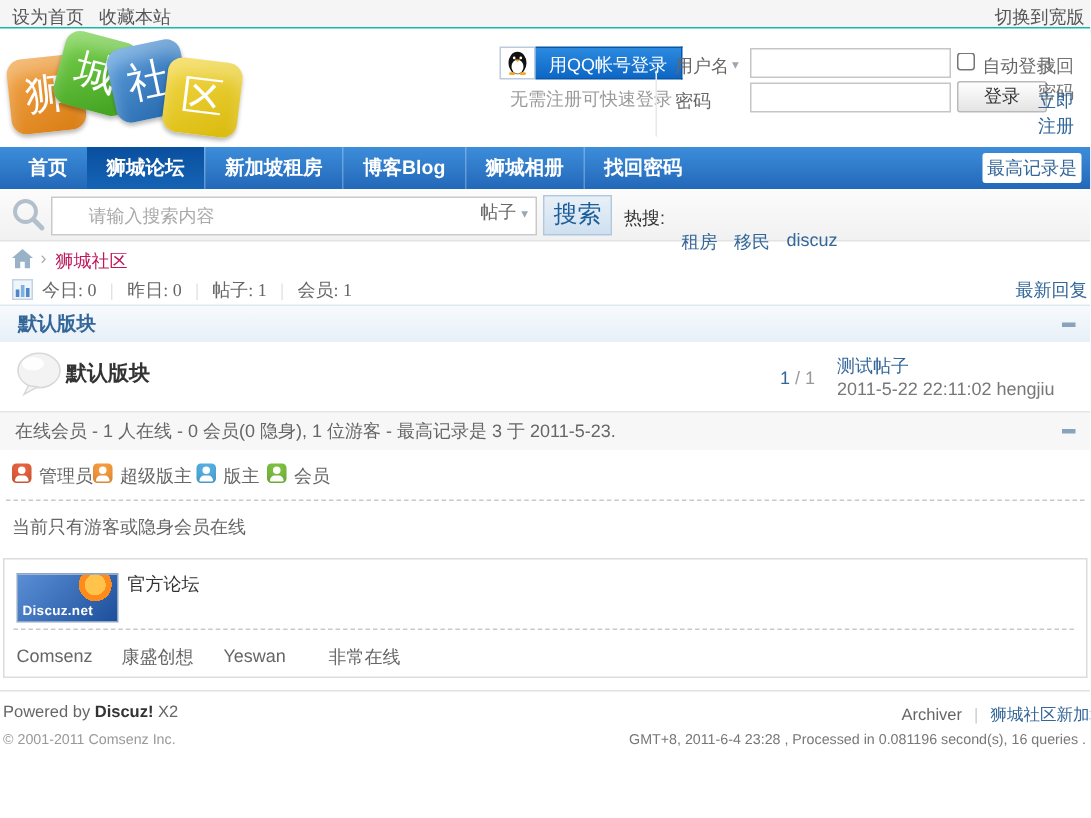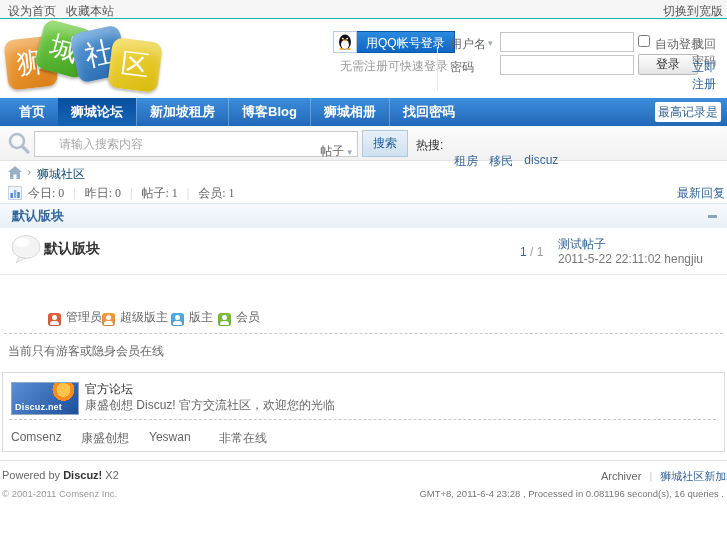--- a/index.html
+++ b/index.html
@@ -39,23 +39,23 @@
   #nav li + li{border-left:1px solid rgba(255,255,255,.28);}
   #nav li.active{background:linear-gradient(#0a4f9e,#1563b5);border-left:none;}
   #quicknav{position:absolute;right:6px;top:4px;width:66px;height:20px;background:#fff;border-radius:2px;color:#369;
             line-height:20px;text-align:center;cursor:pointer;}
   #quickcaret{position:absolute;right:-10px;top:6px;color:#cfe0f0;font-size:9px;line-height:9px;}
   
   #searchbar{left:0;top:126px;width:727px;height:34px;background:linear-gradient(#fcfcfc,#f1f1f1);border-bottom:1px solid #e3e3e3;}
   #searchbox{position:absolute;left:34px;top:5px;width:322px;height:24px;background:#fff;border:1px solid #c9c9c9;}
   #searchinput{position:absolute;left:2px;top:2px;width:250px;height:18px;border:none;outline:none;font-size:12px;color:#333;margin-left:20px;}
   #searchinput::placeholder{color:#a9a9a9;opacity:1;}
-  #scope{position:absolute;right:5px;top:11px;color:#666;cursor:pointer;white-space:nowrap;text-align:right;}
+  #scope{position:absolute;right:5px;top:1px;color:#666;cursor:pointer;white-space:nowrap;text-align:right;}
   #searchbtn{position:absolute;left:362px;top:4px;width:46px;height:27px;background:linear-gradient(#e8f0f8,#cfe0f0);
-             border:1px solid #aec8de;color:#1c5d99;font-size:12px;cursor:pointer;font-family:Liberation Mono, monospace;}
+             border:1px solid #aec8de;color:#1c5d99;font-size:16px;cursor:pointer;font-family:Liberation Mono, monospace;}
   #hotsearch{position:absolute;left:416px;top:11px;display:flex;gap:11px;white-space:nowrap;}
   #hotsearch .hlabel{color:#333;}
   #hotsearch a{color:#369;cursor:pointer;}
   
   #crumb{left:0;top:161px;width:727px;height:23px;}
   #statsrow{left:0;top:184px;width:727px;height:19px;font-family:Liberation Serif, serif;}
   .statitem{color:#666;}
   .statsep{color:#d5d5d5;padding:0 6px;}
   #latestlink{position:absolute;right:2px;top:1px;color:#369;cursor:pointer;white-space:nowrap;}
   
@@ -67,21 +67,21 @@
   #forumname{position:absolute;left:44px;top:12px;font-size:14px;font-weight:bold;color:#333;cursor:pointer;}
   #fcount{position:absolute;left:520px;top:17px;white-space:nowrap;}
   #fcount .n1{color:#369;}
   #fcount .n2{color:#999;}
   #lastpost-title{position:absolute;left:558px;top:8px;color:#369;cursor:pointer;white-space:nowrap;}
   #lastpost-meta{position:absolute;left:558px;top:24px;color:#777;white-space:nowrap;}
   
   #onlinebar{left:0;top:274px;width:727px;height:25px;background:#f7f7f7;border-top:1px solid #e5e5e5;border-bottom:1px solid #e9e9e9;}
   #onlinetext{position:absolute;left:10px;top:0;line-height:24px;color:#666;white-space:nowrap;}
   #legendrow{left:0;top:300px;width:727px;height:32px;background:#fff;}
-  .legend{position:absolute;top:9px;display:flex;align-items:flex-end;gap:5px;color:#666;margin-left:40px;}
+  .legend{position:absolute;top:9px;display:flex;align-items:flex-start;gap:5px;color:#666;}
   .uicon{width:13px;height:13px;border-radius:3px;position:relative;box-shadow:inset 0 -4px 4px rgba(0,0,0,.12);}
   .uicon::before{content:"";position:absolute;left:4px;top:2px;width:5px;height:5px;border-radius:50%;background:#fff;}
   .uicon::after{content:"";position:absolute;left:2px;top:8px;width:9px;height:4px;border-radius:4px 4px 1px 1px;background:#fff;}
   .uc-admin{background:#e5603c;} .uc-super{background:#f59a3c;} .uc-mod{background:#52aee0;} .uc-member{background:#7cbf3f;}
   .dash{border-top:1px dashed #c9c9c9;height:0;}
   #dash1{left:4px;top:333px;width:719px;}
   #guestnote{left:8px;top:343px;color:#666;}
   
   #promobox{left:2px;top:372px;width:721px;height:78px;border:1px solid #dcdcdc;background:#fff;}
   #banner{position:absolute;left:8px;top:9px;width:66px;height:31px;border:1px solid #8fa6c4;cursor:pointer;
@@ -192,21 +192,21 @@
     </div>
   </div>
 
   <div id="crumb" class="abs">
     <span class="abs" style="left:8px;top:5px">
       <svg width="14" height="13" viewBox="0 0 14 13">
         <path d="M7 0 L14 6 L12 6 L12 13 L8.5 13 L8.5 8.5 L5.5 8.5 L5.5 13 L2 13 L2 6 L0 6 Z" fill="#9ab2c8"></path>
       </svg>
     </span>
     <span class="abs" style="left:27px;top:4px;color:#aaa">›</span>
-    <span class="abs" style="left:37px;top:5px;color:#0c4a6e">狮城社区</span>
+    <span class="abs" style="left:37px;top:5px;color:#be185d">狮城社区</span>
   </div>
 
   <div id="statsrow" class="abs">
     <span class="abs" style="left:8px;top:2px;border:1px solid #c3d3e2;background:#eef5fb;width:12px;height:12px;display:inline-flex">
       <svg width="12" height="12" viewBox="0 0 12 12">
         <rect x="1.5" y="6" width="2.4" height="5" fill="#4f86c6"></rect>
         <rect x="4.9" y="3" width="2.4" height="8" fill="#7fb0e0"></rect>
         <rect x="8.3" y="5" width="2.4" height="6" fill="#4f86c6"></rect>
       </svg>
     </span>
@@ -240,20 +240,24 @@
       </svg>
     </span>
     <span id="forumname">默认版块</span>
     <span id="fcount">
       <span class="n1">1</span><span class="n2"> / 1</span>
     </span>
     <span id="lastpost-title">测试帖子</span>
     <span id="lastpost-meta">2011-5-22 22:11:02 hengjiu</span>
   </div>
 
+  <div id="onlinebar" class="abs">
+    <span id="onlinetext">在线会员 - 1 人在线 - 0 会员(0 隐身), 1 位游客 - 最高记录是 3 于 2011-5-23.</span>
+    <span class="minus"></span>
+  </div>
 
   <div id="legendrow" class="abs">
     <span class="legend" style="left:8px">
       <span class="uicon uc-admin"></span>
       <span>管理员</span>
     </span>
     <span class="legend" style="left:62px">
       <span class="uicon uc-super"></span>
       <span>超级版主</span>
     </span>
@@ -268,21 +272,20 @@
   </div>
 
   <div id="dash1" class="abs dash"></div>
   <div id="guestnote" class="abs">当前只有游客或隐身会员在线</div>
 
   <div id="promobox" class="abs">
     <div id="banner">
       <span>Discuz.net</span>
     </div>
     <span id="promotitle">官方论坛</span>
-    <span id="promodesc">康盛创想 Discuz! 官方交流社区，欢迎您的光临</span>
     <div id="dash2" class="dash"></div>
     <span class="flink" style="left:8px">Comsenz</span>
     <span class="flink" style="left:78px">康盛创想</span>
     <span class="flink" style="left:146px">Yeswan</span>
     <span class="flink" style="left:216px">非常在线</span>
   </div>
 
   <div id="footline" class="abs"></div>
   <div id="powered" class="abs">
     <span>Powered by </span><b>Discuz!</b><span> X2</span>

